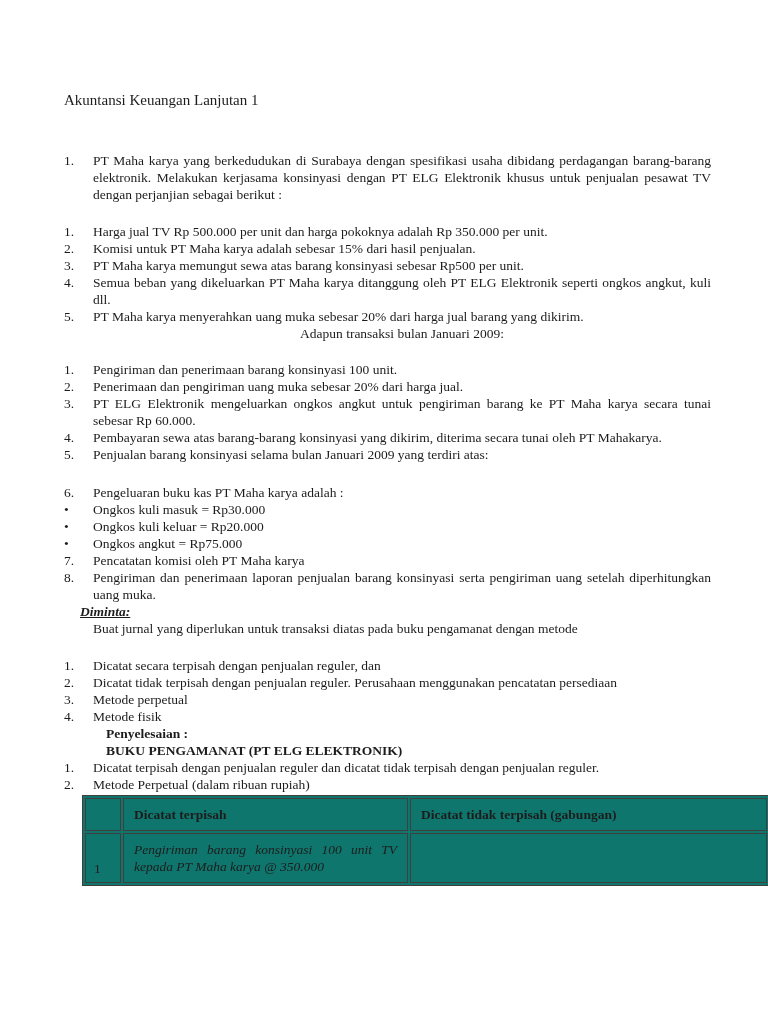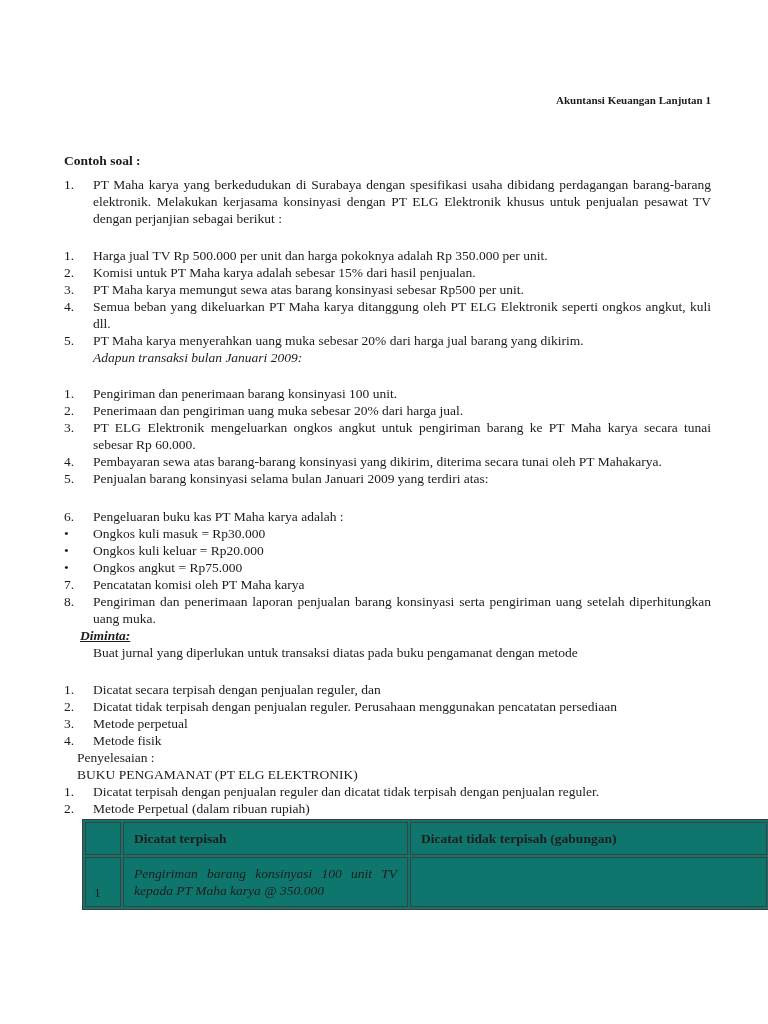--- a/index.html
+++ b/index.html
@@ -16,23 +16,23 @@
     height: 1024px;
     background: #ffffff;
     color: #1c1c1c;
     font-family: "Liberation Serif", "DejaVu Serif", serif;
     font-size: 13.5px;
     line-height: 17px;
     padding: 92px 57px 0 64px;
     overflow: hidden;
   }
   .title {
-    font-size: 11px;
-    font-weight: bold;
-    text-align: right;
+    font-size: 15px;
+    font-weight: normal;
+    text-align: left;
     margin: 0 0 43px 0;
     line-height: 17px;
   }
   .indent { margin-left: 29px; }
   .bold { font-weight: bold; }
   .sec { margin: 0; padding: 0; }
   .sec-contoh { margin-bottom: 7px; }
   .sec-intro { margin-bottom: 20px; }
   .sec-a { margin-bottom: 19px; }
   .sec-b { margin-bottom: 21px; }
@@ -40,31 +40,31 @@
   .sec-d { margin-bottom: 2px; }
   .li { display: flex; }
   .li .num {
     flex: 0 0 29px;
     width: 29px;
   }
   .li .txt {
     flex: 1;
     text-align: justify;
   }
-  .li .txt.last-line { text-align: left; font-style: italic; }
+  .li .txt.last-line { text-align: center; }
   .diminta-label {
     margin-left: 16px;
     font-weight: bold;
     font-style: italic;
     text-decoration: underline;
   }
   .plain-indent { margin-left: 29px; }
   .heading-indent {
-    margin-left: 13px;
-    font-weight: normal;
+    margin-left: 42px;
+    font-weight: bold;
   }
   table.journal {
     border-collapse: separate;
     border-spacing: 2px;
     border: 1px solid #3f3f3f;
     margin-left: 18px;
     width: 688px;
     table-layout: fixed;
     background: #0f766e;
     font-size: 13.5px;
@@ -88,21 +88,20 @@
     text-align: justify;
   }
 </style>
 </head>
 <body>
 
 <div class="page">
 
   <div class="title">Akuntansi Keuangan Lanjutan 1</div>
 
-  <div class="sec sec-contoh indent bold">Contoh soal :</div>
 
   <div class="sec sec-intro">
     <div class="li">
       <span class="num">1.</span>
       <span class="txt">PT Maha karya yang berkedudukan di Surabaya dengan spesifikasi usaha dibidang perdagangan barang-barang elektronik. Melakukan kerjasama konsinyasi dengan PT ELG Elektronik khusus untuk penjualan pesawat TV dengan perjanjian sebagai berikut :</span>
     </div>
   </div>
 
   <div class="sec sec-a">
     <div class="li">

